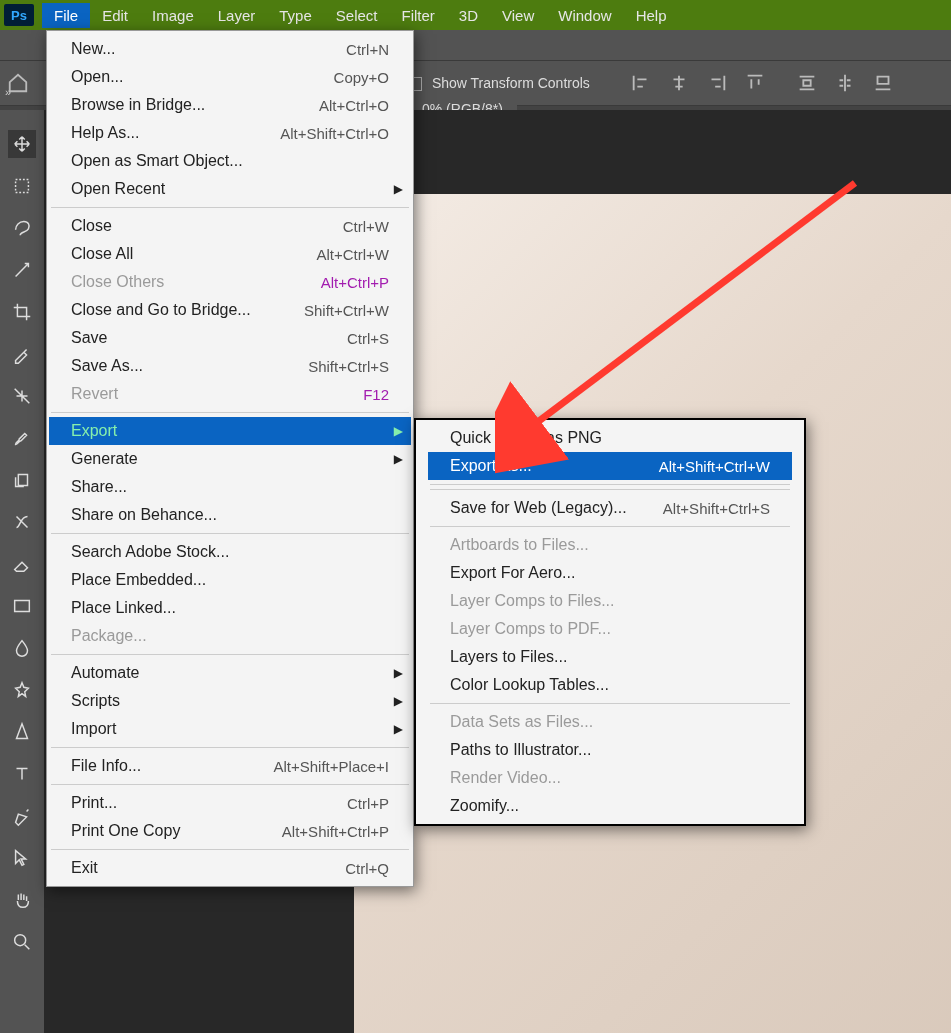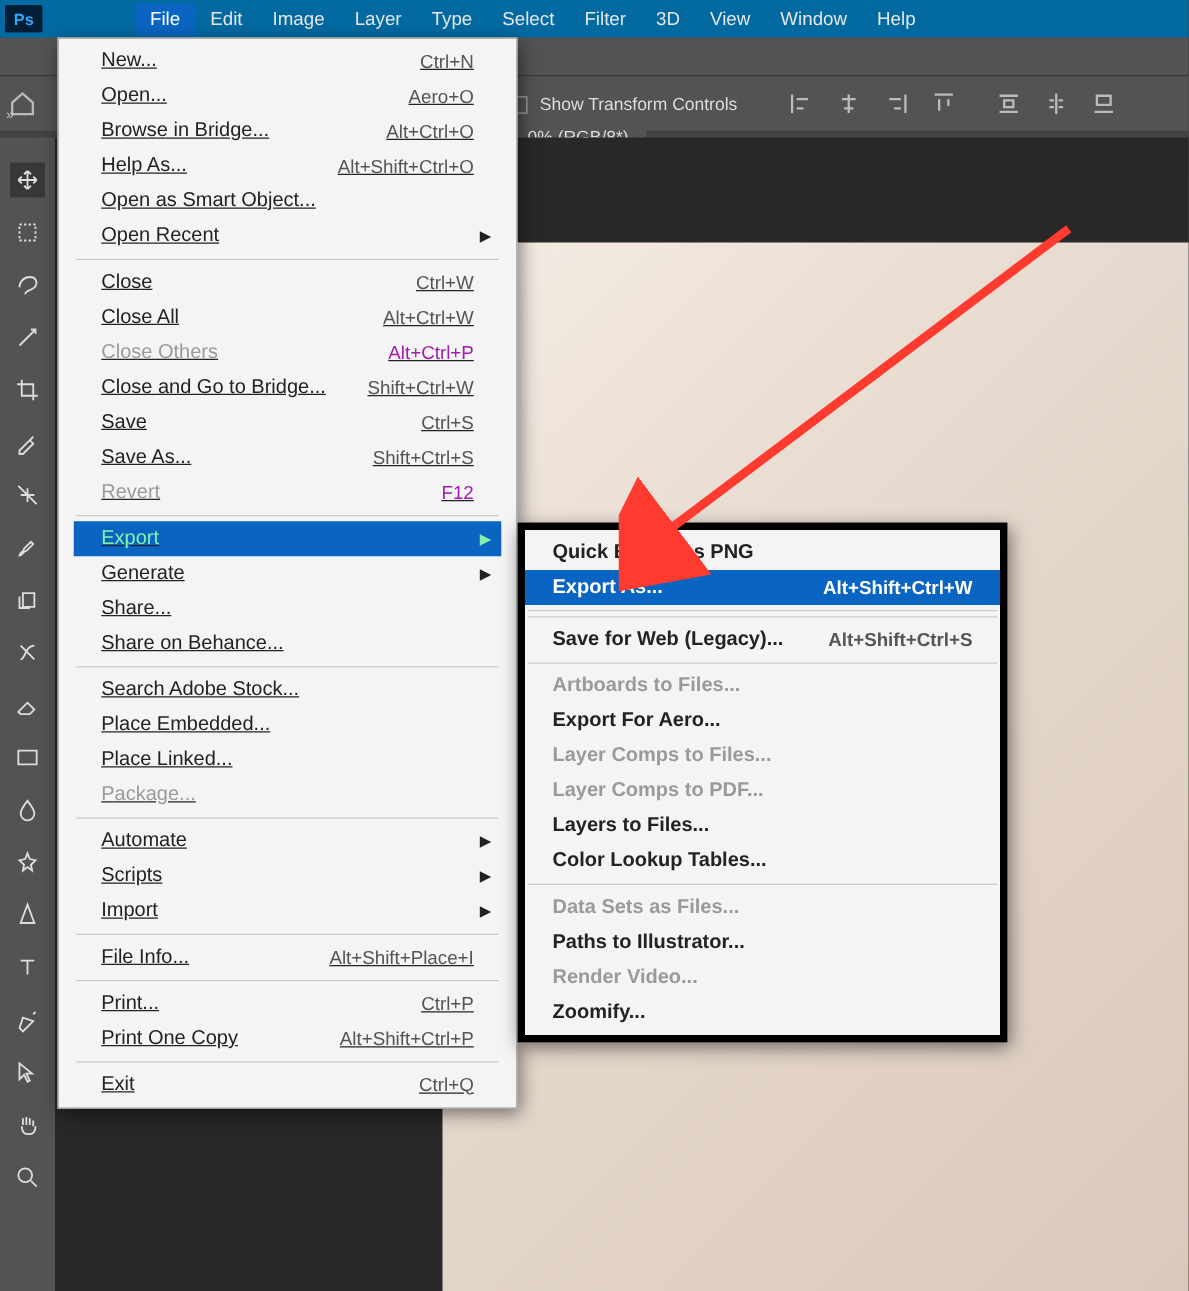--- a/index.html
+++ b/index.html
@@ -1,19 +1,19 @@
 <!DOCTYPE html>
 <html><head>
 <meta charset="utf-8">
 <style>
   * { margin:0; padding:0; box-sizing:border-box; font-family:"Segoe UI",Tahoma,sans-serif; }
   body { width:951px; height:1033px; background:#535353; overflow:hidden; position:relative; }
 
   
-  .menubar { height:30px; background:#0369a1; display:flex; align-items:center; padding-left:4px; color:#e6e6e6; font-size:15px;gap:42px; }
+  .menubar { height:30px; background:#4d7c0f; display:flex; align-items:center; padding-left:4px; color:#e6e6e6; font-size:15px; }
   .ps-badge { width:30px; height:22px; background:#001e36; color:#31a8ff; display:flex; align-items:center; justify-content:center; font-weight:bold; font-size:13px; border-radius:2px; margin-right:8px; }
   .menubar .mitem { padding:4px 12px; cursor:default; }
   .menubar .mitem.open { background:#0a64c2; color:#fff; }
 
   
   .optbar { height:46px; background:#535353; border-top:1px solid #3a3a3a; border-bottom:1px solid #3a3a3a; display:flex; align-items:center; color:#ddd; font-size:14px;margin-top:30px; }
   .home-icon { width:36px; display:flex; justify-content:center; }
   .optbar .showtc { margin-left:372px; }
   .chk { width:14px; height:14px; border:1px solid #aaa; display:inline-block; vertical-align:middle; margin-right:6px; }
   .optbar .algrp { display:flex; gap:16px; margin-left:40px; }
@@ -30,47 +30,47 @@
   .toolcol .tool { width:28px; height:28px; display:flex; align-items:center; justify-content:center; }
   .toolcol svg { stroke:#ddd; fill:none; stroke-width:1.6; }
   .toolcol .sel { background:#383838; }
   .toolchev { position:absolute; top:86px; left:5px; color:#ccc; font-size:11px; }
 
   
   .canvaswrap { position:absolute; top:110px; left:44px; right:0; bottom:0; background:#282828; overflow:hidden; }
   .canvas { position:absolute; top:84px; left:310px; width:640px; height:900px; background:linear-gradient(135deg,#f4ece5 0%,#e6d8cc 40%,#d8c8ba 100%); }
 
   
-  .dropdown { position:absolute; top:30px; left:46px; width:368px; background:#f4f4f4; border:1px solid #999; box-shadow:2px 4px 14px rgba(0,0,0,.5); font-size:16px; color:#222; padding:4px 12px;text-decoration:underline; }
+  .dropdown { position:absolute; top:30px; left:46px; width:368px; background:#f4f4f4; border:1px solid #999; box-shadow:2px 4px 14px rgba(0,0,0,.5); font-size:16px; color:#222; padding:4px 2px; }
   .dropdown .row { display:flex; justify-content:space-between; align-items:center; padding:4px 22px 4px 22px; height:28px; position:relative; }
   .dropdown .row.disabled { color:#9a9a9a; }
   .dropdown .row.hili { background:#0a64c2; color:#86efac; }
   .dropdown .sep { height:1px; background:#ccc; margin:4px 2px; }
   .dropdown .arrow { position:absolute; right:8px; top:7px; font-size:12px; }
   .dropdown .sc { color:#555; font-size:15px; }
   .dropdown .row.disabled .sc { color:#a21caf; }
 
   
-  .submenu { position:absolute; top:418px; left:414px; width:392px; background:#f4f4f4; border:6px solid #000000; box-shadow:2px 4px 14px rgba(0,0,0,.5); font-size:16px; color:#222; padding:4px 0;font-weight:bold; }
+  .submenu { position:absolute; top:418px; left:414px; width:392px; background:#f4f4f4; border:2px solid #000000; box-shadow:2px 4px 14px rgba(0,0,0,.5); font-size:16px; color:#222; padding:4px 12px; }
   .submenu .row { display:flex; justify-content:space-between; align-items:center; padding:4px 22px; height:28px; }
   .submenu .row.disabled { color:#9a9a9a; }
   .submenu .row.hili { background:#0a64c2; color:#fff; }
   .submenu .row.hili .sc { color:#fff; }
   .submenu .sep { height:1px; background:#ccc; margin:4px 2px; }
   .submenu .sc { color:#555; font-size:15px; }
 
   
   .redarrow { position:absolute; top:175px; left:495px; pointer-events:none; }
 </style>
 </head>
 <body>
 
 <div class="menubar">
   <div class="ps-badge">Ps</div>
-  <div id="menubar-items" style="display: flex; margin-left: 24px;">
+  <div id="menubar-items" style="display: flex;">
       <div class="mitem open">File</div>
       <div class="mitem">Edit</div>
       <div class="mitem">Image</div>
       <div class="mitem">Layer</div>
       <div class="mitem">Type</div>
       <div class="mitem">Select</div>
       <div class="mitem">Filter</div>
       <div class="mitem">3D</div>
       <div class="mitem">View</div>
       <div class="mitem">Window</div>
@@ -244,21 +244,21 @@
     </div>
   </div>
 
 <div class="dropdown" id="file-menu">
     <div class="row">
       <span>New...</span>
       <span class="sc">Ctrl+N</span>
     </div>
     <div class="row">
       <span>Open...</span>
-      <span class="sc">Aero+O</span>
+      <span class="sc">Copy+O</span>
     </div>
     <div class="row">
       <span>Browse in Bridge...</span>
       <span class="sc">Alt+Ctrl+O</span>
     </div>
     <div class="row">
       <span>Help As...</span>
       <span class="sc">Alt+Shift+Ctrl+O</span>
     </div>
     <div class="row">

